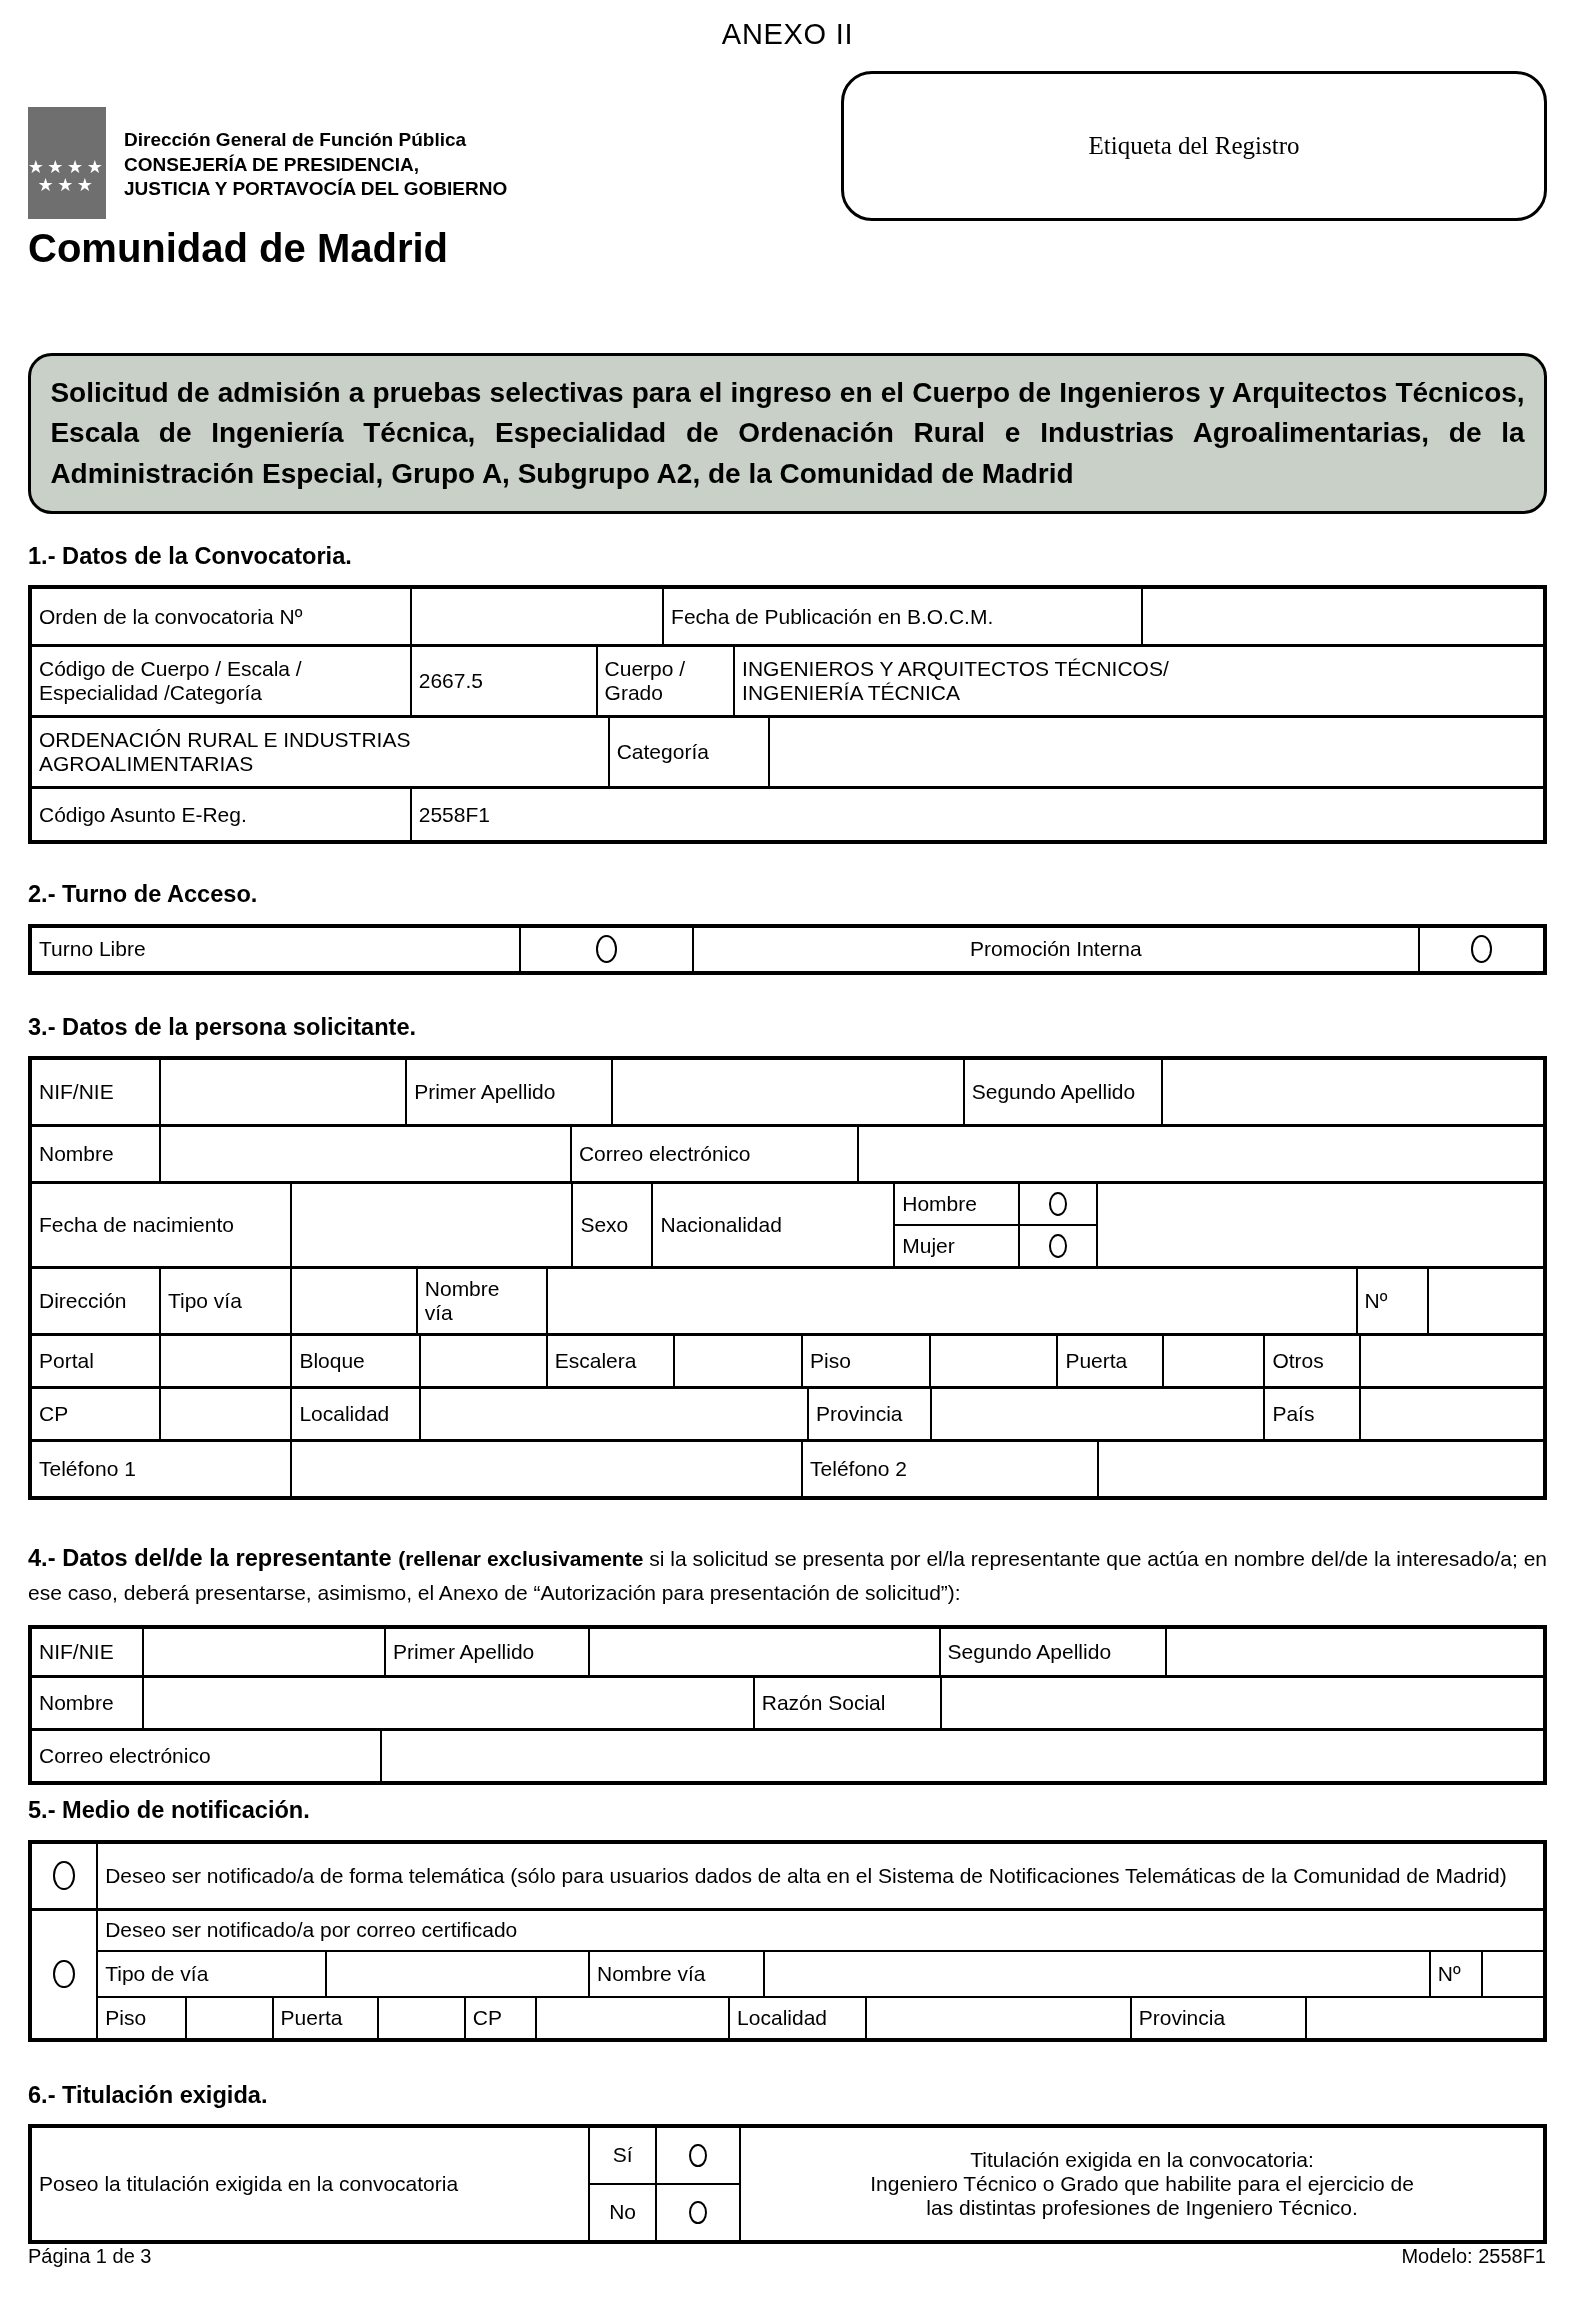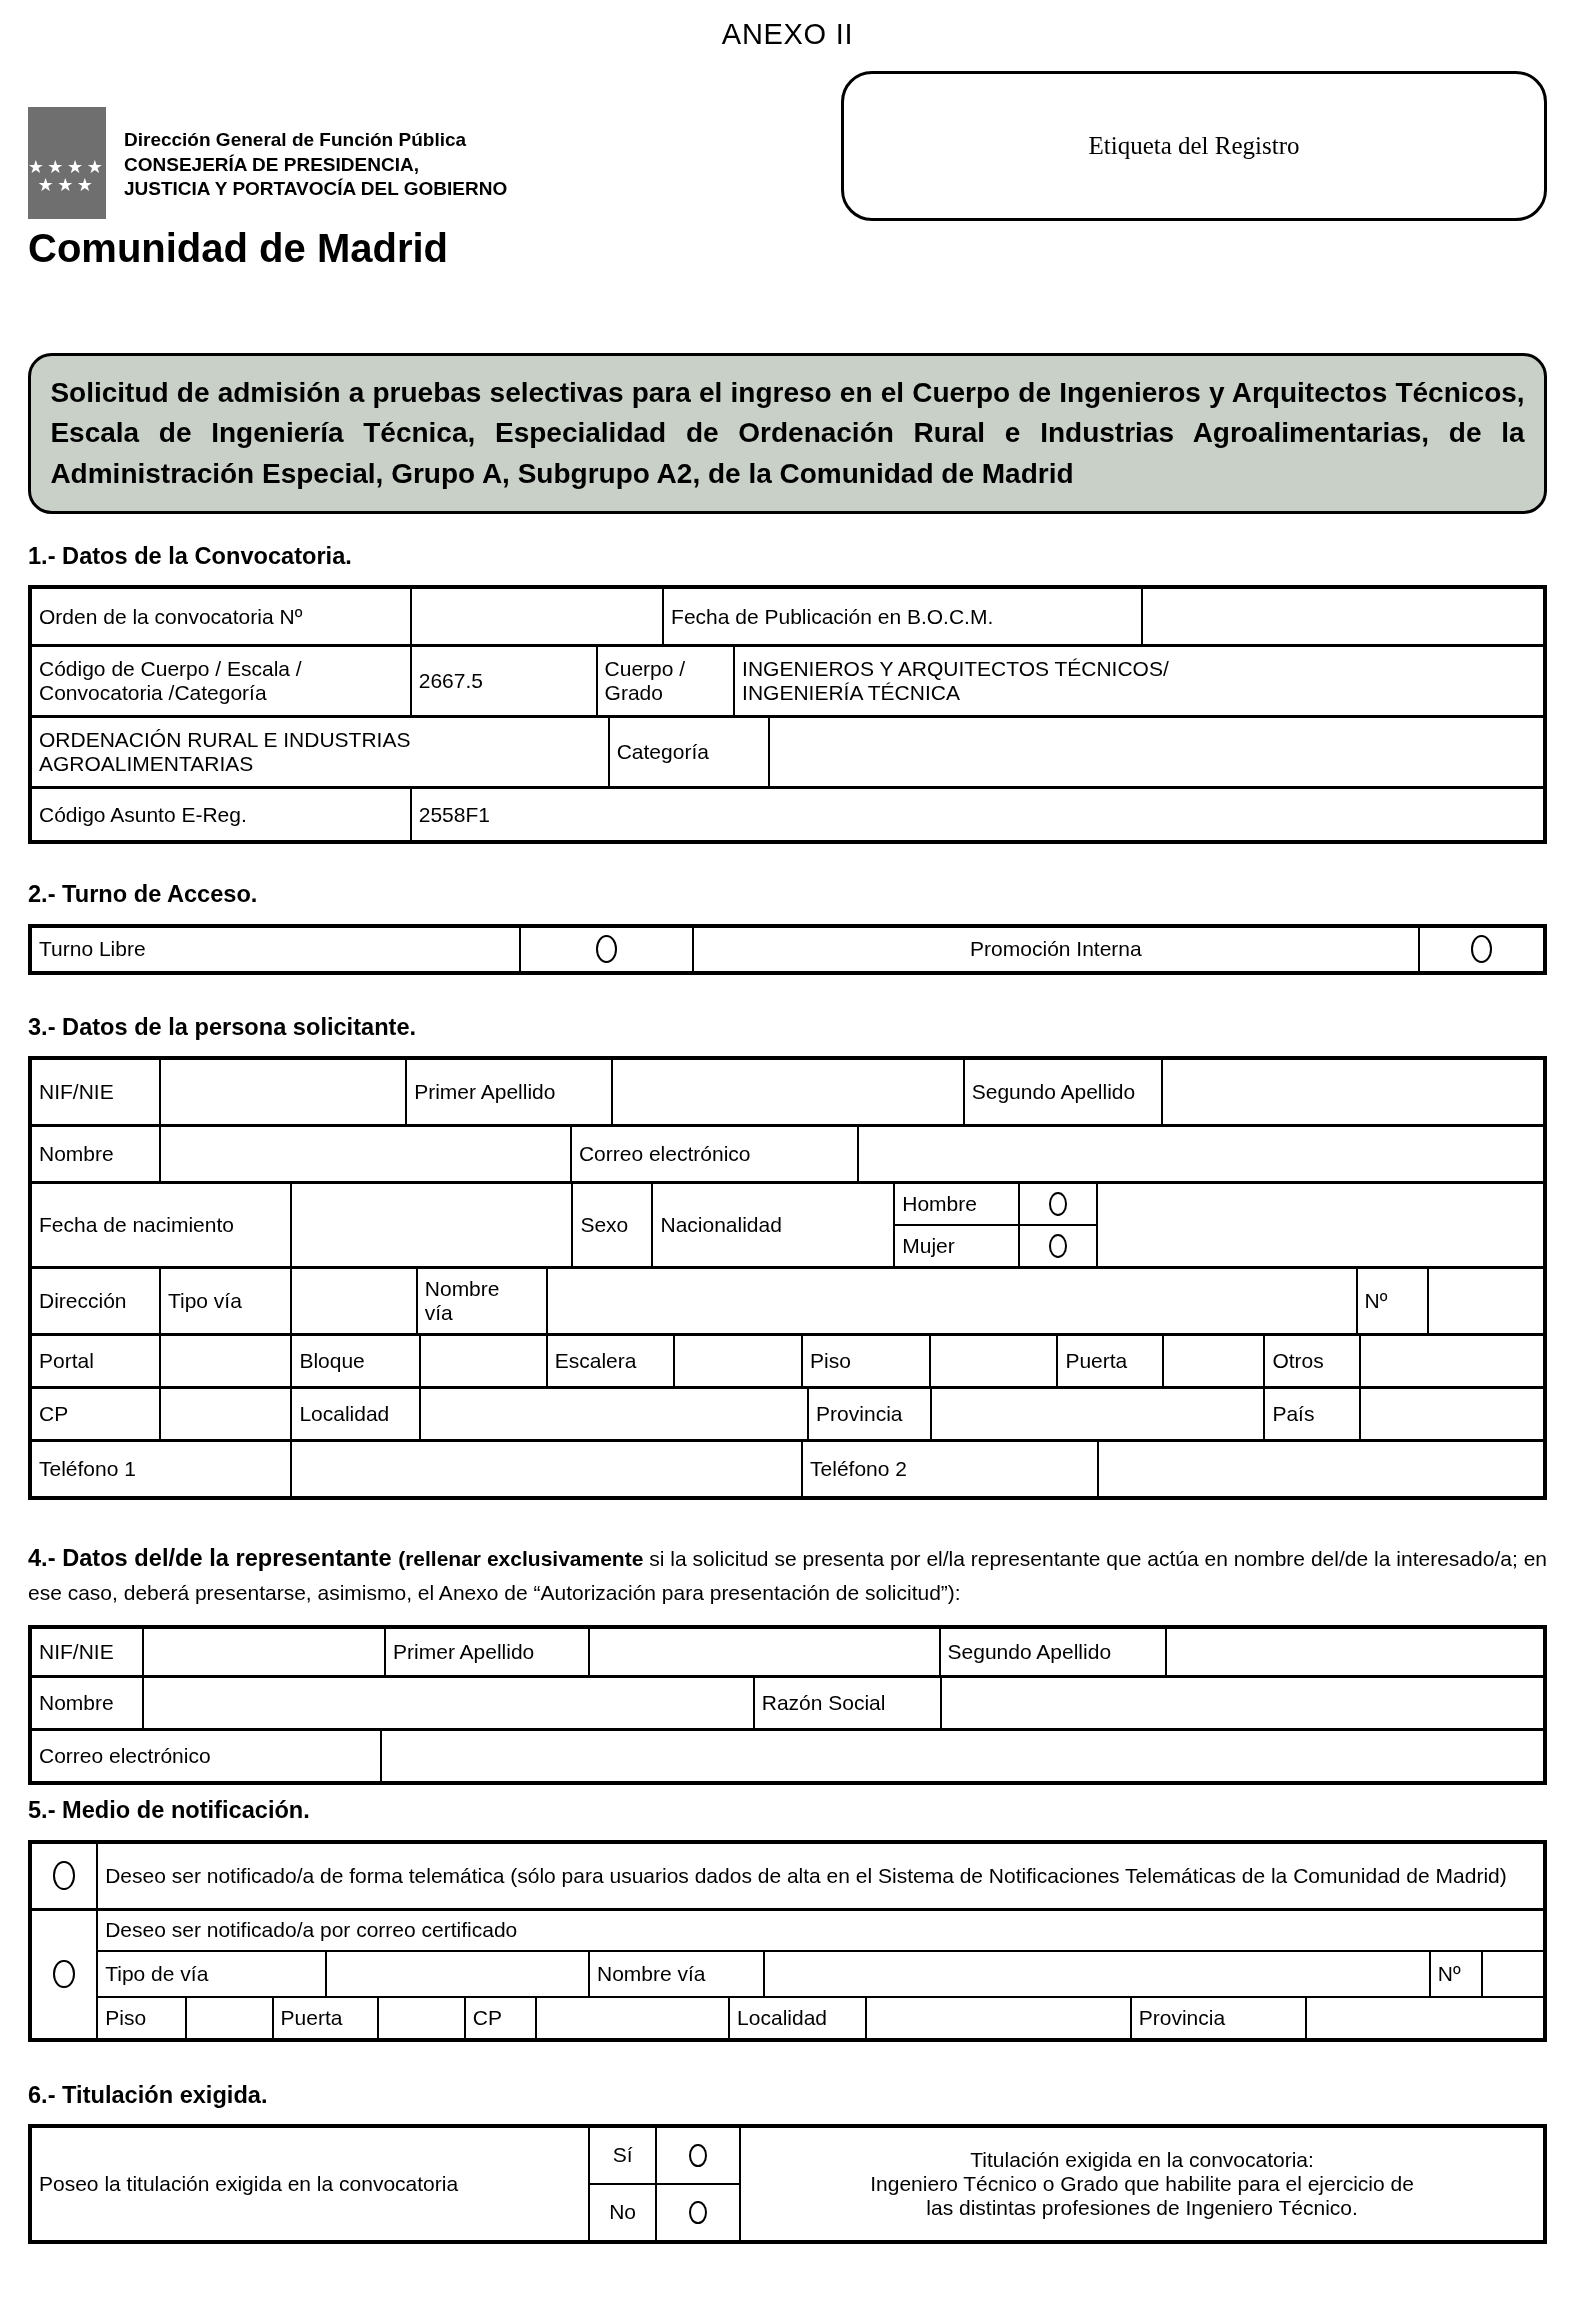--- a/index.html
+++ b/index.html
@@ -112,21 +112,21 @@
 
   <div class="sec-heading h1">1.- Datos de la Convocatoria.</div>
   <div class="tbl">
     <div class="r" style="min-height:55px">
       <div class="c" style="width:25%">Orden de la convocatoria Nº</div>
       <div class="c" style="width:16.7%"></div>
       <div class="c" style="width:31.7%">Fecha de Publicación en B.O.C.M.</div>
       <div class="c fill"></div>
     </div>
     <div class="r" style="min-height:68px">
-      <div class="c" style="width:25%">Código de Cuerpo / Escala / Convocatoria /Categoría</div>
+      <div class="c" style="width:25%">Código de Cuerpo / Escala / Especialidad /Categoría</div>
       <div class="c" style="width:12.3%">2667.5</div>
       <div class="c" style="width:9.1%">Cuerpo / Grado</div>
       <div class="c fill pre">INGENIEROS Y ARQUITECTOS TÉCNICOS/
 INGENIERÍA TÉCNICA</div>
     </div>
     <div class="r" style="min-height:68px">
       <div class="c pre" style="width:38.1%">ORDENACIÓN RURAL E INDUSTRIAS
 AGROALIMENTARIAS</div>
       <div class="c" style="width:10.6%">Categoría</div>
       <div class="c fill"></div>
@@ -311,14 +311,18 @@
         </div>
       </div>
       <div class="c fill pre t6-text">Titulación exigida en la convocatoria:
 Ingeniero Técnico o Grado que habilite para el ejercicio de
 las distintas profesiones de Ingeniero Técnico.</div>
     </div>
   </div>
 
 </div>
 
+<div class="footer">
+  <span>Página 1 de 3</span>
+  <span>Modelo: 2558F1</span>
 </div>
+</div>
 
 
 </body></html>

